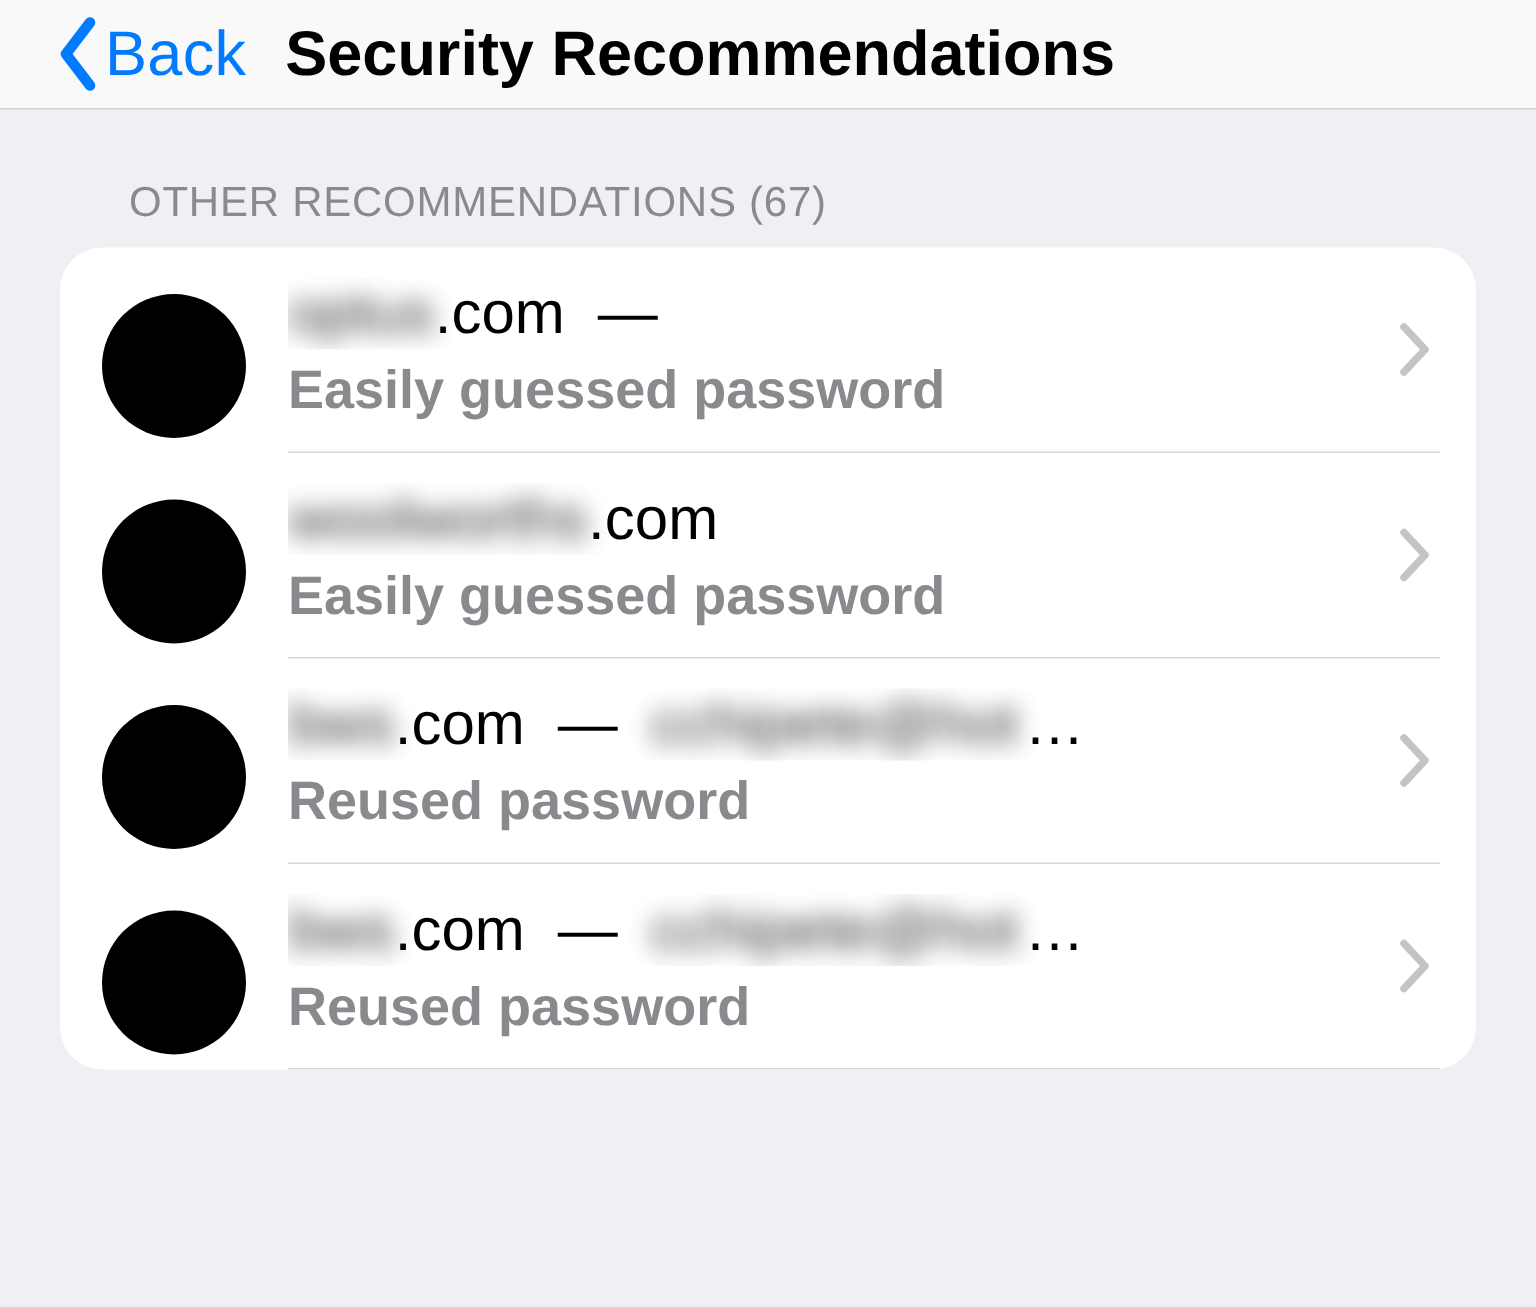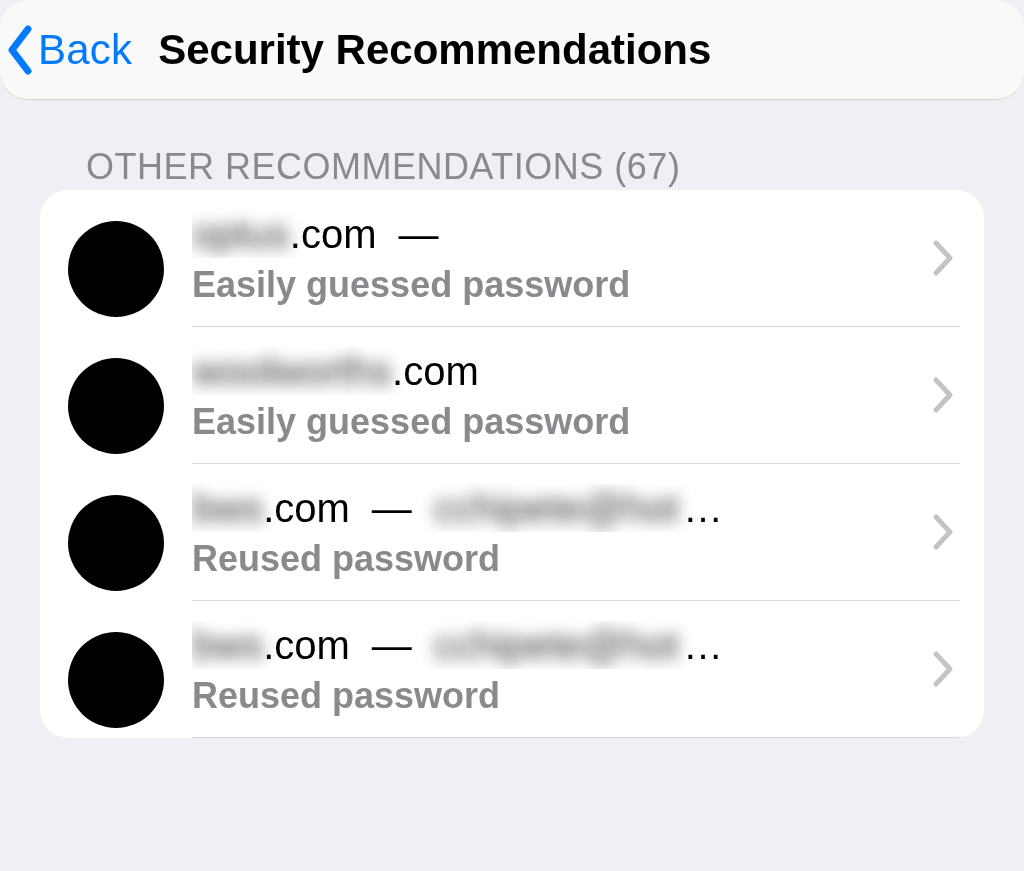--- a/index.html
+++ b/index.html
@@ -5,28 +5,27 @@
     * { margin: 0; padding: 0; box-sizing: border-box; }
     html, body { width: 1024px; height: 871px; overflow: hidden; }
     body {
       font-family: -apple-system, "SF Pro Text", "Helvetica Neue", Arial, sans-serif;
       background: #efeff4;
       color: #000;
     }
 
     
     .navbar {
-      height: 100px;
+      height: 73px;
       background: #f9f9f9;
       border-bottom: 1px solid #d0d0d4;
       display: flex;
       align-items: center;
       position: relative;
-      padding: 0 6px;
-      border-radius: 28px;
+      padding: 0 38px;
     }
     .back-button {
       display: flex;
       align-items: center;
       color: #007aff;
       cursor: pointer;
       user-select: none;
     }
     .back-button svg { display: block; }
     .back-label {
@@ -37,26 +36,26 @@
     }
     .page-title {
       font-size: 42px;
       font-weight: 700;
       color: #000;
       margin-left: 26px;
     }
 
     
     .section-header {
-      font-size: 36px;
+      font-size: 28px;
       font-weight: 400;
       color: #8a8a8e;
       letter-spacing: 0.5px;
       text-transform: uppercase;
-      margin: 46px 40px 2px 86px;
+      margin: 46px 40px 14px 86px;
     }
 
     
     .list-card {
       background: #ffffff;
       border-radius: 28px;
       margin: 0 40px;
       overflow: hidden;
     }
 

